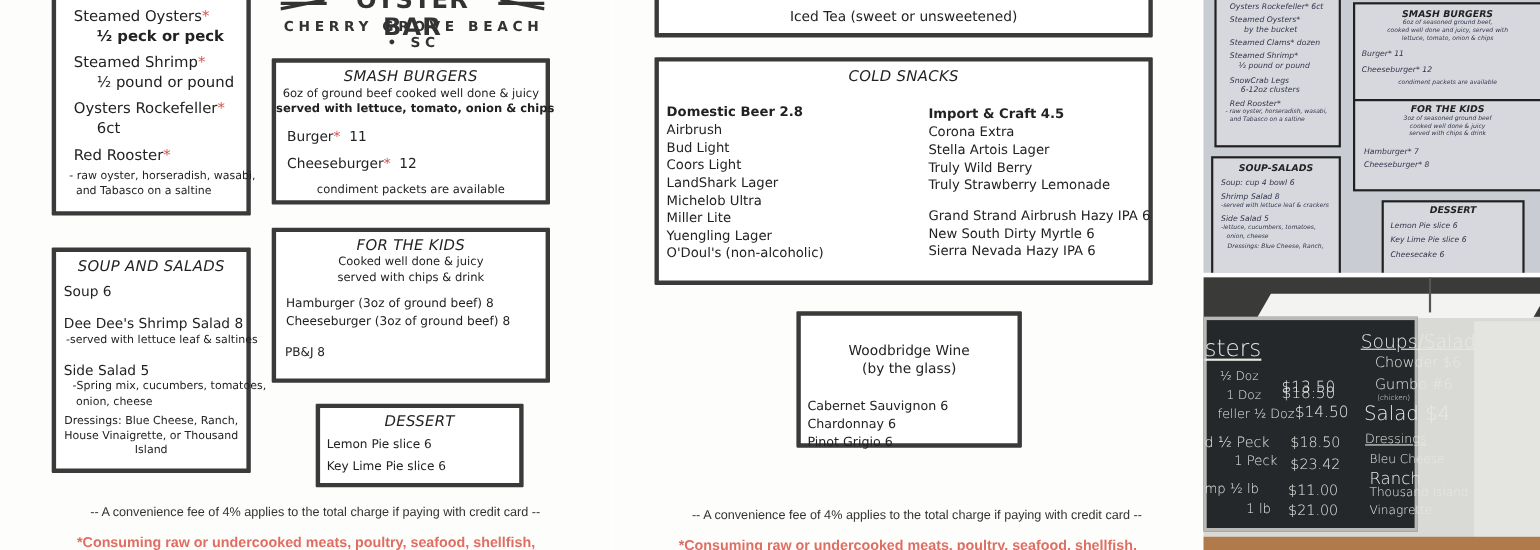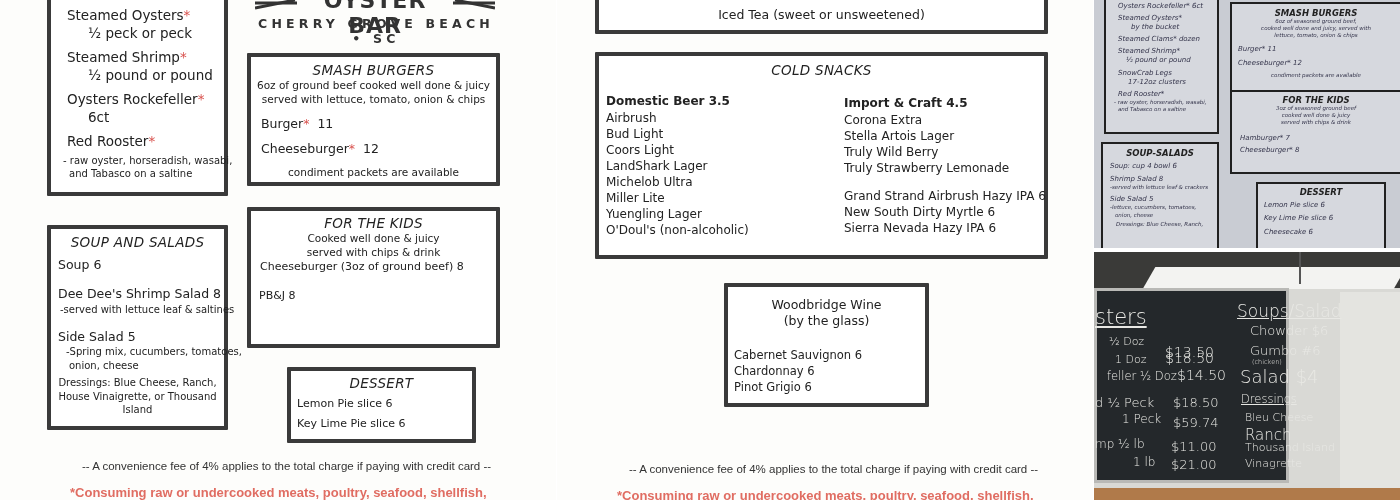--- a/index.html
+++ b/index.html
@@ -37,21 +37,21 @@
   .ch { position: absolute; color: #e8e8e4; font-family: "DejaVu Sans", sans-serif; white-space: nowrap; font-weight: 300; }
 </style>
 </head>
 <body>
 
 <div class="photo menu-a">
 
   <div class="box" style="left:47px; top:-8px; width:181px; height:204px;">
     <div style="position:absolute; left:16px; top:11px;">
       <div class="t" style="font-size:13.5px;"><span>Steamed Oysters</span><span class="star">*</span></div>
-      <div class="t" style="font-size:13.5px; margin-left:21px;">½ peck or peck</div>
+      <div class="t" style="font-size:13.5px; margin-left:21px;font-weight:bold;">½ peck or peck</div>
       <div class="t" style="font-size:13.5px; margin-top:7px;"><span>Steamed Shrimp</span><span class="star">*</span></div>
       <div class="t" style="font-size:13.5px; margin-left:21px;">½ pound or pound</div>
       <div class="t" style="font-size:13.5px; margin-top:7px;"><span>Oysters Rockefeller</span><span class="star">*</span></div>
       <div class="t" style="font-size:13.5px; margin-left:21px;">6ct</div>
       <div class="t" style="font-size:13.5px; margin-top:7px;"><span>Red Rooster</span><span class="star">*</span></div>
       <div class="sm" style="margin-left:-4px; margin-top:3px;">- raw oyster, horseradish, wasabi,</div>
       <div class="sm" style="margin-left:2px;">and Tabasco on a saltine</div>
     </div>
   </div>
 
@@ -60,21 +60,21 @@
     <line x1="0" y1="3" x2="42" y2="3" stroke="#333" stroke-width="3"></line>
     <polyline points="240,8 200,0" stroke="#333" stroke-width="3" fill="none"></polyline>
     <line x1="198" y1="3" x2="240" y2="3" stroke="#333" stroke-width="3"></line>
   </svg>
   <div class="logo-title">OYSTER BAR</div>
   <div class="logo-sub">CHERRY GROVE BEACH • SC</div>
 
   <div class="box" style="left:247px; top:53px; width:253px; height:133px;">
     <div class="ttl" style="margin-top:5px;">SMASH BURGERS</div>
     <div class="sm center" style="font-size:10.5px;">6oz of ground beef cooked well done &amp; juicy</div>
-    <div class="sm center" style="font-size:10.5px;">served with lettuce, tomato, onion &amp; chips</div>
+    <div class="sm center" style="font-size:10.5px;font-weight:bold;">served with lettuce, tomato, onion &amp; chips</div>
     <div class="t" style="margin:10px 0 0 10px;"><span>Burger</span><span class="star">*</span>&nbsp;&nbsp;<span>11</span></div>
     <div class="t" style="margin:8px 0 0 10px;"><span>Cheeseburger</span><span class="star">*</span>&nbsp;&nbsp;<span>12</span></div>
     <div class="sm center" style="margin-top:8px; font-size:10.5px;">condiment packets are available</div>
   </div>
 
   <div class="box" style="left:47px; top:225px; width:181px; height:205px;">
     <div class="ttl" style="margin-top:5px;">SOUP AND SALADS</div>
     <div style="padding-left:7px;">
       <div class="t" style="margin-top:7px;">Soup  6</div>
       <div class="t" style="margin-top:13px;">Dee Dee's Shrimp Salad  8</div>
@@ -85,20 +85,21 @@
     </div>
     <div class="sm center" style="margin-top:4px;">Dressings: Blue Cheese, Ranch,</div>
     <div class="sm center">House Vinaigrette, or Thousand</div>
     <div class="sm center">Island</div>
   </div>
 
   <div class="box" style="left:247px; top:207px; width:253px; height:141px;">
     <div class="ttl" style="margin-top:4px;">FOR THE KIDS</div>
     <div class="sm center" style="font-size:10.5px;">Cooked well done &amp; juicy</div>
     <div class="sm center" style="font-size:10.5px;">served with chips &amp; drink</div>
+    <div class="sm" style="font-size:11px; margin:10px 0 0 9px;">Hamburger (3oz of ground beef)  8</div>
     <div class="sm" style="font-size:11px; margin:1px 0 0 9px;">Cheeseburger (3oz of ground beef)  8</div>
     <div class="sm" style="font-size:11px; margin:14px 0 0 8px;">PB&amp;J  8</div>
   </div>
 
   <div class="box" style="left:287px; top:367px; width:189px; height:76px;">
     <div class="ttl" style="margin-top:4px;">DESSERT</div>
     <div class="sm" style="font-size:11px; margin:6px 0 0 6px;">Lemon Pie slice  6</div>
     <div class="sm" style="font-size:11px; margin:5px 0 0 6px;">Key Lime Pie slice  6</div>
   </div>
 
@@ -108,21 +109,21 @@
 
 <div class="photo menu-b">
 
   <div class="box" style="left:38px; top:-10px; width:453px; height:44px;">
     <div class="sm center" style="font-size:12.5px; margin-top:13px;">Iced Tea (sweet or unsweetened)</div>
   </div>
 
   <div class="box" style="left:38px; top:52px; width:453px; height:207px;">
     <div class="ttl" style="margin-top:6px;">COLD SNACKS</div>
     <div style="position:absolute; left:7px; top:38px;">
-      <div class="t" style="font-weight:bold; font-size:12px;">Domestic Beer  3.5</div>
+      <div class="t" style="font-weight:bold; font-size:12px;">Domestic Beer  2.8</div>
       <div class="t" style="font-size:12px; line-height:16px;">Airbrush</div>
       <div class="t" style="font-size:12px; line-height:16px;">Bud Light</div>
       <div class="t" style="font-size:12px; line-height:16px;">Coors Light</div>
       <div class="t" style="font-size:12px; line-height:16px;">LandShark Lager</div>
       <div class="t" style="font-size:12px; line-height:16px;">Michelob Ultra</div>
       <div class="t" style="font-size:12px; line-height:16px;">Miller Lite</div>
       <div class="t" style="font-size:12px; line-height:16px;">Yuengling Lager</div>
       <div class="t" style="font-size:12px; line-height:16px;">O'Doul's (non-alcoholic)</div>
     </div>
     <div style="position:absolute; left:245px; top:40px;">
@@ -131,42 +132,42 @@
       <div class="t" style="font-size:12px; line-height:16px;">Stella Artois Lager</div>
       <div class="t" style="font-size:12px; line-height:16px;">Truly Wild Berry</div>
       <div class="t" style="font-size:12px; line-height:16px;">Truly Strawberry Lemonade</div>
       <div class="t" style="font-size:12px; line-height:16px; margin-top:12px;">Grand Strand Airbrush Hazy IPA 6</div>
       <div class="t" style="font-size:12px; line-height:16px;">New South Dirty Myrtle 6</div>
       <div class="t" style="font-size:12px; line-height:16px;">Sierra Nevada Hazy IPA 6</div>
     </div>
   </div>
 
   <div class="box" style="left:167px; top:283px; width:205px; height:124px;">
-    <div class="t center" style="margin-top:10px;">Woodbridge Wine</div>
+    <div class="t center" style="margin-top:24px;">Woodbridge Wine</div>
     <div class="t center">(by the glass)</div>
     <div class="t" style="font-size:11.5px; margin:17px 0 0 6px; line-height:16px;">Cabernet Sauvignon  6</div>
     <div class="t" style="font-size:11.5px; margin-left:6px; line-height:16px;">Chardonnay  6</div>
     <div class="t" style="font-size:11.5px; margin-left:6px; line-height:16px;">Pinot Grigio  6</div>
   </div>
 
   <div class="fee" style="left:72px; top:463px;">-- A convenience fee of 4% applies to the total charge if paying with credit card --</div>
   <div class="warn" style="left:60px; top:488px;">*Consuming raw or undercooked meats, poultry, seafood, shellfish,</div>
 </div>
 
 <div class="photo menu-c">
   <div class="pbox" style="left:10px; top:-4px; width:115px; height:138px;">
     <div style="padding:4px 0 0 12px;">
       <div class="pt">Oysters Rockefeller*  6ct</div>
       <div class="pt" style="margin-top:3px;">Steamed Oysters*</div>
       <div class="pt" style="margin-left:13px;">by the bucket</div>
       <div class="pt" style="margin-top:3px;">Steamed Clams*  dozen</div>
       <div class="pt" style="margin-top:3px;">Steamed Shrimp*</div>
       <div class="pt" style="margin-left:8px;">½ pound or pound</div>
       <div class="pt" style="margin-top:3px;">SnowCrab Legs</div>
-      <div class="pt" style="margin-left:10px;">17-12oz clusters</div>
+      <div class="pt" style="margin-left:10px;">6-12oz clusters</div>
       <div class="pt" style="margin-top:3px;">Red Rooster*</div>
       <div class="pt" style="font-size:5.5px; margin-left:-4px;">- raw oyster, horseradish, wasabi,</div>
       <div class="pt" style="font-size:5.5px;">and Tabasco on a saltine</div>
     </div>
   </div>
   <div class="pbox" style="left:7px; top:142px; width:118px; height:112px;">
     <div class="ph" style="margin-top:4px;">SOUP-SALADS</div>
     <div style="padding-left:7px;">
       <div class="pt" style="margin-top:4px;">Soup:  cup 4    bowl 6</div>
       <div class="pt" style="margin-top:4px;">Shrimp Salad  8</div>
@@ -212,21 +213,21 @@
     <div class="ch" style="left:-2px; top:14px; font-size:21px; text-decoration:underline;">sters</div>
     <div class="ch" style="left:12px; top:44px; font-size:11px;">½ Doz</div>
     <div class="ch" style="left:68px; top:53px; font-size:14px;">$13.50</div>
     <div class="ch" style="left:18px; top:62px; font-size:11px;">1 Doz</div>
     <div class="ch" style="left:68px; top:59px; font-size:14px;">$18.50</div>
     <div class="ch" style="left:-2px; top:78px; font-size:11.5px;padding-left:12px;">feller ½ Doz</div>
     <div class="ch" style="left:80px; top:76px; font-size:14px;">$14.50</div>
     <div class="ch" style="left:-2px; top:104px; font-size:13px;">d  ½ Peck</div>
     <div class="ch" style="left:76px; top:104px; font-size:13px;">$18.50</div>
     <div class="ch" style="left:25px; top:121px; font-size:12px;">1 Peck</div>
-    <div class="ch" style="left:76px; top:124px; font-size:13px;">$59.74</div>
+    <div class="ch" style="left:76px; top:124px; font-size:13px;">$23.42</div>
     <div class="ch" style="left:-2px; top:146px; font-size:12px;">mp ½ lb</div>
     <div class="ch" style="left:74px; top:148px; font-size:13px;">$11.00</div>
     <div class="ch" style="left:36px; top:164px; font-size:12px;">1 lb</div>
     <div class="ch" style="left:74px; top:166px; font-size:13px;">$21.00</div>
 
     <div class="ch" style="left:140px; top:10px; font-size:17px; text-decoration:underline;">Soups/Salad</div>
     <div class="ch" style="left:153px; top:32px; font-size:13px;"><span>Chowder</span> <span>$6</span></div>
     <div class="ch" style="left:153px; top:52px; font-size:13px;"><span>Gumbo</span> <span>#6</span></div>
     <div class="ch" style="left:155px; top:67px; font-size:6.5px;">(chicken)</div>
     <div class="ch" style="left:143px; top:75px; font-size:18px;"><span>Salad</span> <span>$4</span></div>

